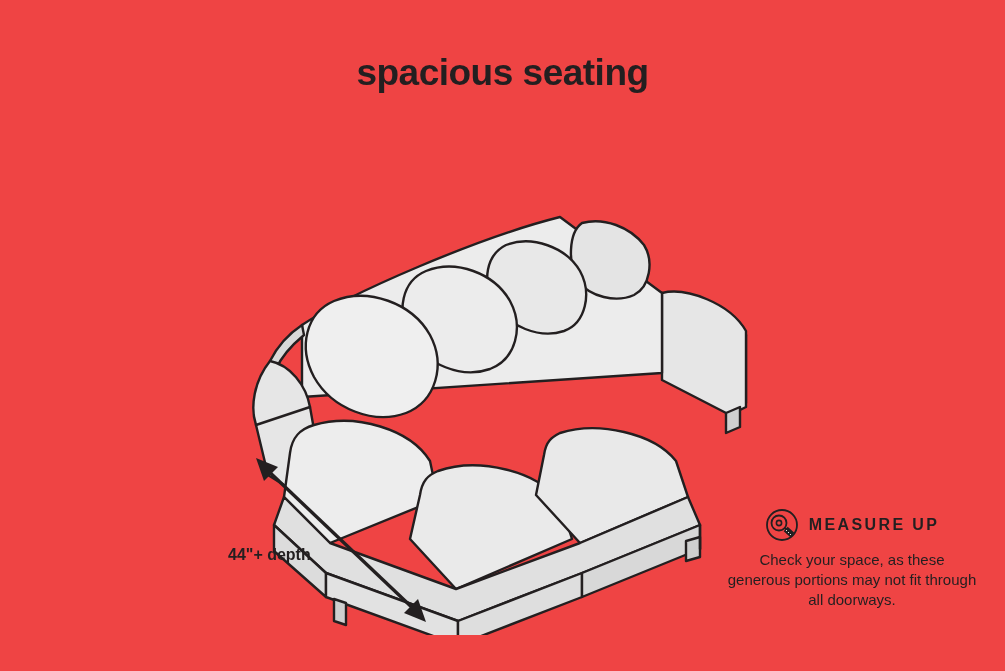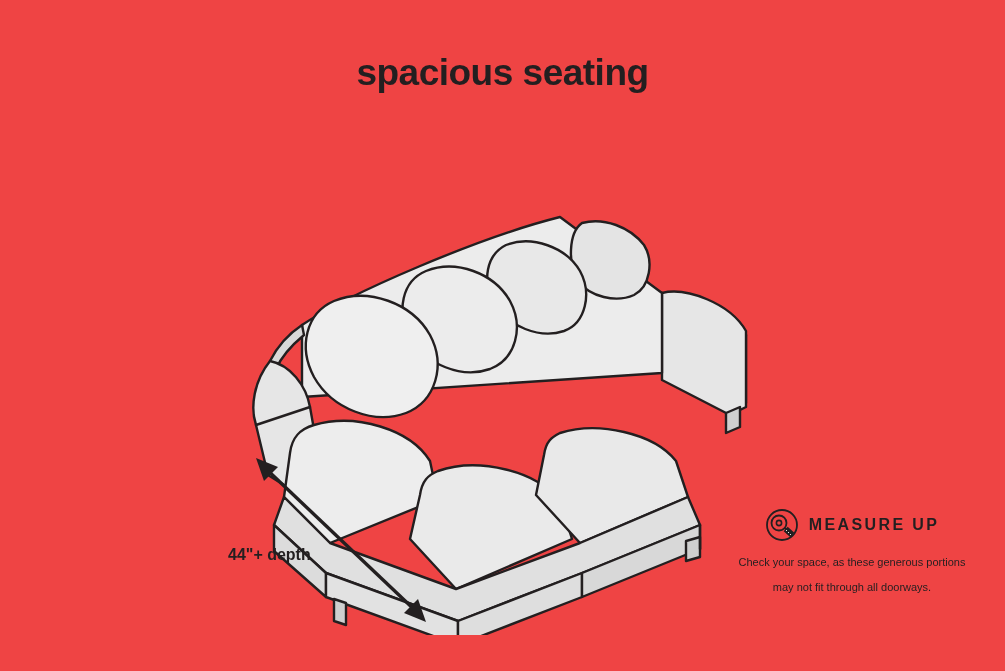--- a/index.html
+++ b/index.html
@@ -69,22 +69,22 @@
     gap: 10px;
     margin-bottom: 8px;
   }
   #measure-title {
     font-size: 16px;
     font-weight: bold;
     letter-spacing: 2.4px;
     color: #231f20;
   }
   #measure-note {
-    font-size: 11px;
-    line-height: 25px;
+    font-size: 15px;
+    line-height: 20px;
     color: #231f20;
   }
   .tape-icon {
     display: block;
   }
 </style>
 </head>
 <body>
 
 <div id="page">

